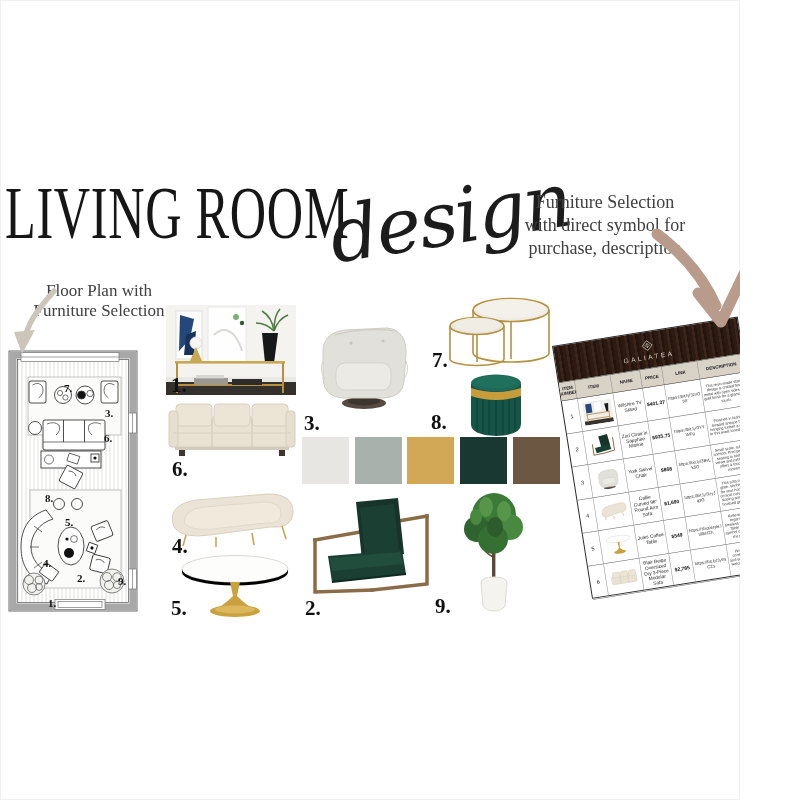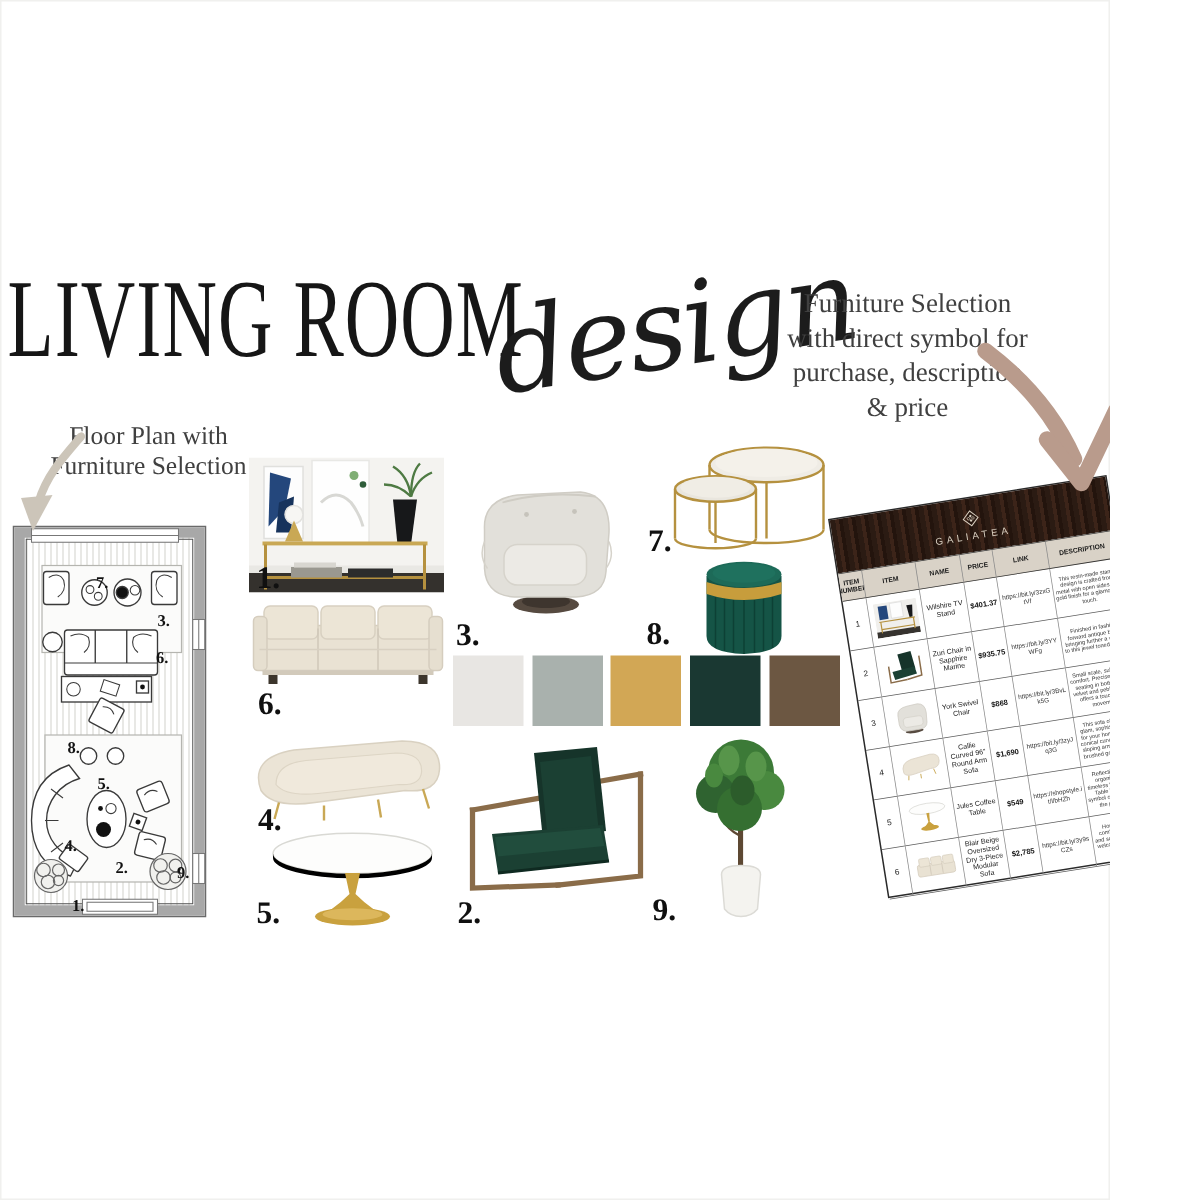--- a/index.html
+++ b/index.html
@@ -60,21 +60,20 @@
 
   <div class="abs caption caption-left">
     <div>Floor Plan with</div>
     <div>Furniture Selection</div>
   </div>
 
   <div class="abs caption caption-right">
     <div>Furniture Selection</div>
     <div>with direct symbol for</div>
     <div>purchase, description</div>
-    <div>&amp; price</div>
   </div>
 
   <svg class="abs" style="left:8px;top:350px;" width="130" height="262" viewBox="0 0 130 262">
     <defs>
       <pattern id="hatch" width="4" height="4" patternUnits="userSpaceOnUse">
         <path d="M2 0 V4" stroke="#e0e0dc" stroke-width="1"></path>
       </pattern>
     </defs>
     <rect x="1" y="1" width="128" height="260" fill="#ffffff" stroke="#6a6a6a" stroke-width="1"></rect>
     <rect x="5" y="5" width="120" height="252" fill="url(#hatch)" stroke="#a8a8a8" stroke-width="7"></rect>

